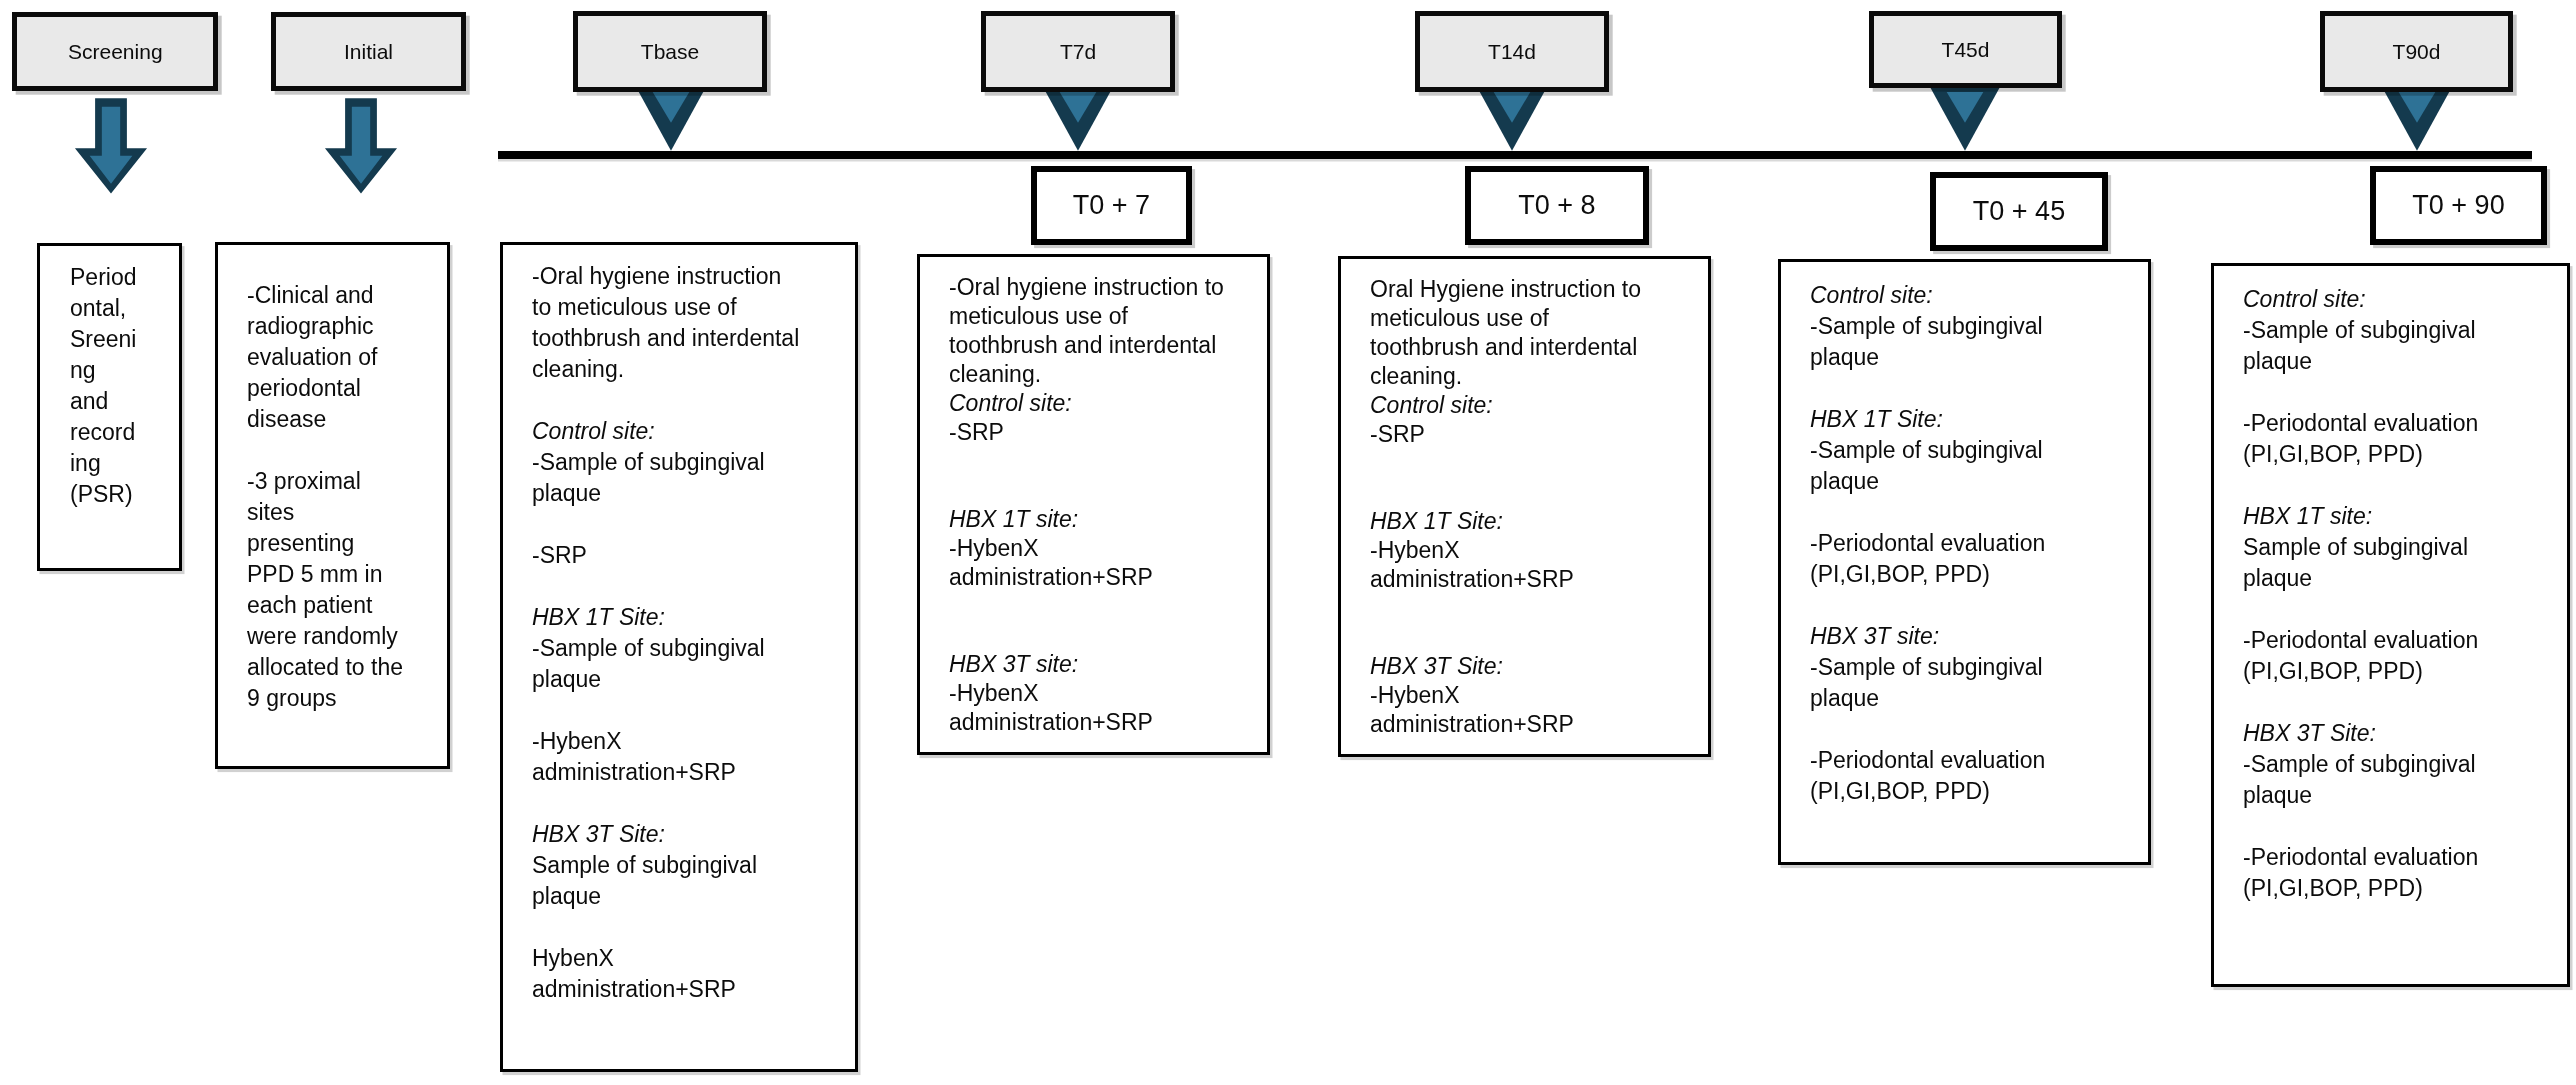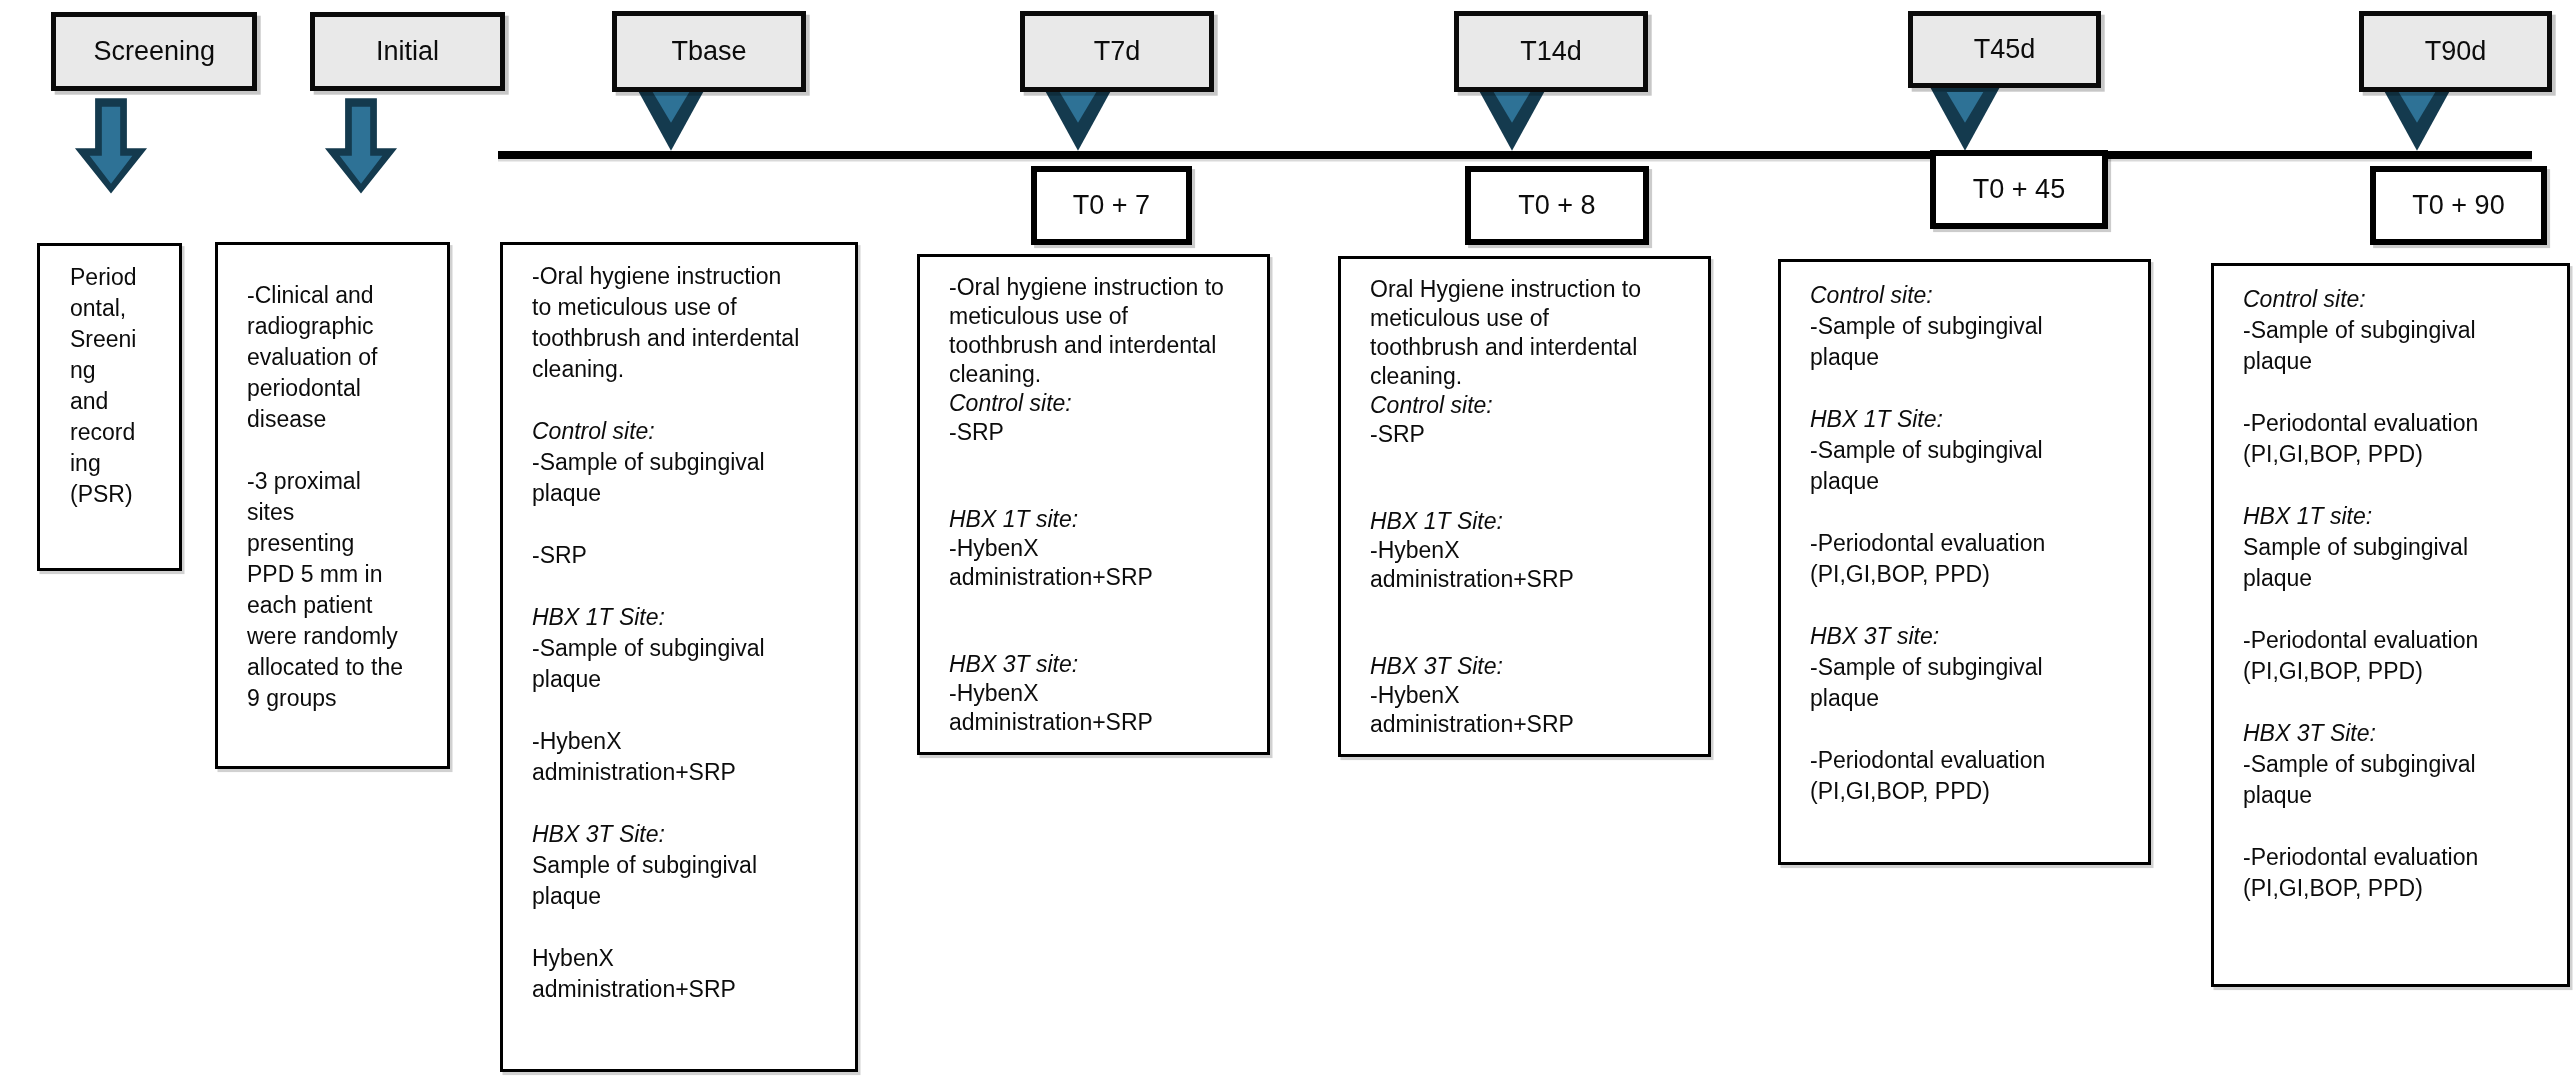--- a/index.html
+++ b/index.html
@@ -11,23 +11,22 @@
     color:#0c0c0c;
     overflow:hidden;
   }
   .abs{position:absolute;}
   .hdr{
     position:absolute;
     background:#e9e9e9;
     border:5.5px solid #0b0b0b;
     box-shadow:3.7px 3.7px 0 rgba(0,0,0,0.22);
     display:flex;align-items:center;justify-content:center;
-    font-size:27px;
+    font-size:21px;
     box-sizing:border-box;
-    margin-left:39px;
   }
   .t0{
     position:absolute;
     background:#ffffff;
     border:6.1px solid #000000;
     box-shadow:3.1px 3.1px 0 rgba(0,0,0,0.20);
     display:flex;align-items:center;justify-content:center;
     font-size:27px;
     box-sizing:border-box;
     margin-left:40px;
@@ -110,21 +109,21 @@
   <div class="hdr" style="left:2320px;top:11px;width:193px;height:81px">
     <span>T90d</span>
   </div>
 
   <div class="t0" style="left:991px;top:166px;width:161px;height:79px">
     <span>T0 + 7</span>
   </div>
   <div class="t0" style="left:1425px;top:166px;width:184px;height:79px">
     <span>T0 + 8</span>
   </div>
-  <div class="t0" style="left:1890px;top:150px;width:178px;height:79px">
+  <div class="t0" style="left:1890px;top:172px;width:178px;height:79px">
     <span>T0 + 45</span>
   </div>
   <div class="t0" style="left:2330px;top:166px;width:177px;height:79px">
     <span>T0 + 90</span>
   </div>
 
   <div class="content" style="left:37px;top:243px;width:145px;height:328px;padding-left:30px">
       <div class="line">Period</div>
       <div class="line">ontal,</div>
       <div class="line">Sreeni</div>

